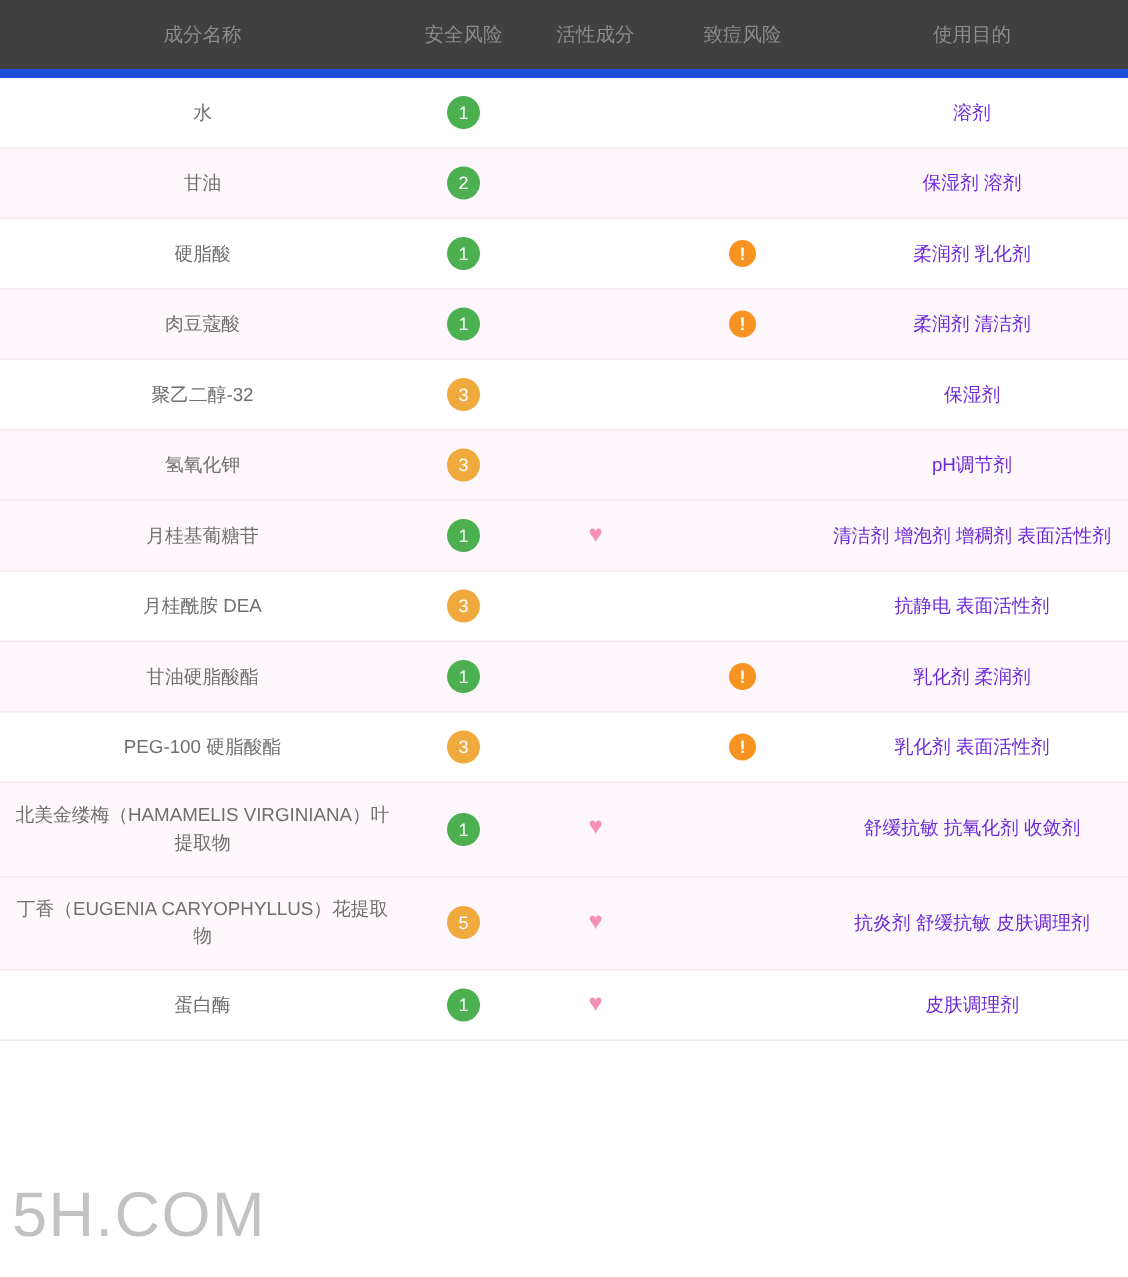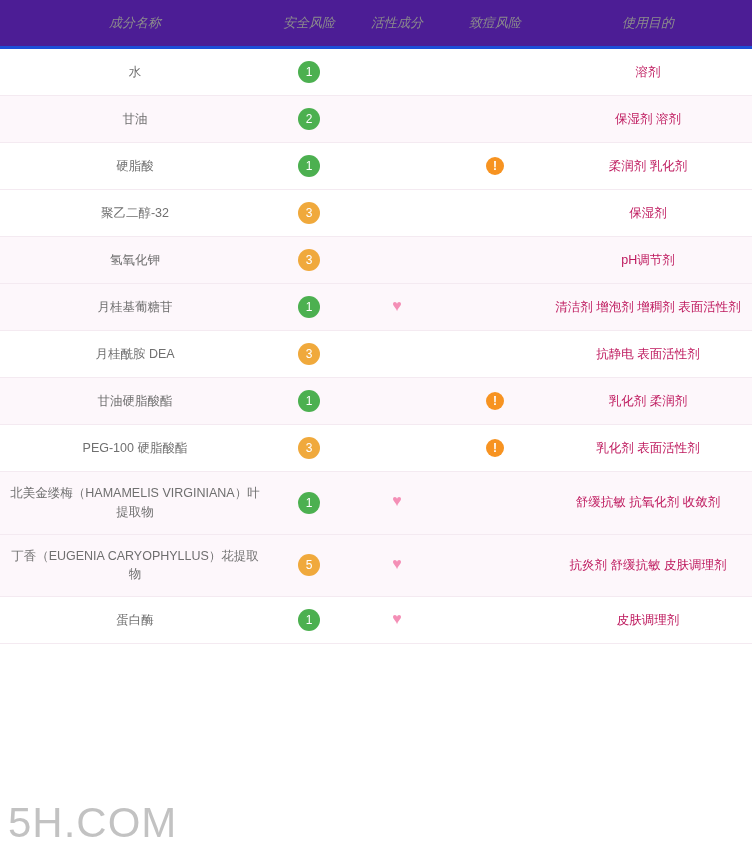--- a/index.html
+++ b/index.html
@@ -20,43 +20,42 @@
     border-collapse: collapse;
     table-layout: fixed;
   }
   table.ingredients th {
     font-weight: normal;
     font-size: 13px;
     color: #8c8c8c;
     padding: 14px 4px;
     text-align: center;
     vertical-align: middle;
-    background: #4c1d95;
-    border-bottom: 3px solid #1d4ed8;
-    font-style: italic;
+    background: #404040;
+    border-bottom: 6px solid #1d4ed8;
   }
   table.ingredients td {
     font-size: 12.5px;
     padding: 12px 6px;
     text-align: center;
     vertical-align: middle;
     border-bottom: 1px solid #f4eaf1;
     line-height: 1.5;
   }
   tr.even td { background: #ffffff; }
   tr.odd td { background: #fdf7fb; }
 
   .col-name   { width: 270px; }
   .col-risk   { width: 78px; }
   .col-active { width: 98px; }
   .col-acne   { width: 98px; }
   .col-use    { width: 208px; }
 
   td.name { color: #6f6f6f; }
-  td.use  { color: #be185d; font-size: 12px; }
+  td.use  { color: #6d28d9; font-size: 12px; }
 
   .badge {
     display: inline-block;
     width: 22px;
     height: 22px;
     line-height: 22px;
     border-radius: 50%;
     color: #ffffff;
     font-size: 12px;
     text-align: center;
@@ -77,21 +76,21 @@
     text-align: center;
   }
   .heart {
     color: #f48fb6;
     font-size: 16px;
     line-height: 1;
   }
   .watermark {
     position: absolute;
     left: 8px;
-    bottom: 4px;
+    bottom: 17px;
     font-size: 42px;
     color: rgba(120,120,120,0.45);
     letter-spacing: 1px;
     font-family: "Liberation Sans", sans-serif;
     pointer-events: none;
   }
 </style>
 </head>
 <body>
 
@@ -127,20 +126,27 @@
         <td></td>
         <td class="use">保湿剂 溶剂</td>
       </tr>
       <tr class="even">
         <td class="name">硬脂酸</td>
         <td><span class="badge green">1</span></td>
         <td></td>
         <td><span class="acne-icon">!</span></td>
         <td class="use">柔润剂 乳化剂</td>
       </tr>
+      <tr class="odd">
+        <td class="name">肉豆蔻酸</td>
+        <td><span class="badge green">1</span></td>
+        <td></td>
+        <td><span class="acne-icon">!</span></td>
+        <td class="use">柔润剂 清洁剂</td>
+      </tr>
       <tr class="even">
         <td class="name">聚乙二醇-32</td>
         <td><span class="badge orange">3</span></td>
         <td></td>
         <td></td>
         <td class="use">保湿剂</td>
       </tr>
       <tr class="odd">
         <td class="name">氢氧化钾</td>
         <td><span class="badge orange">3</span></td>

